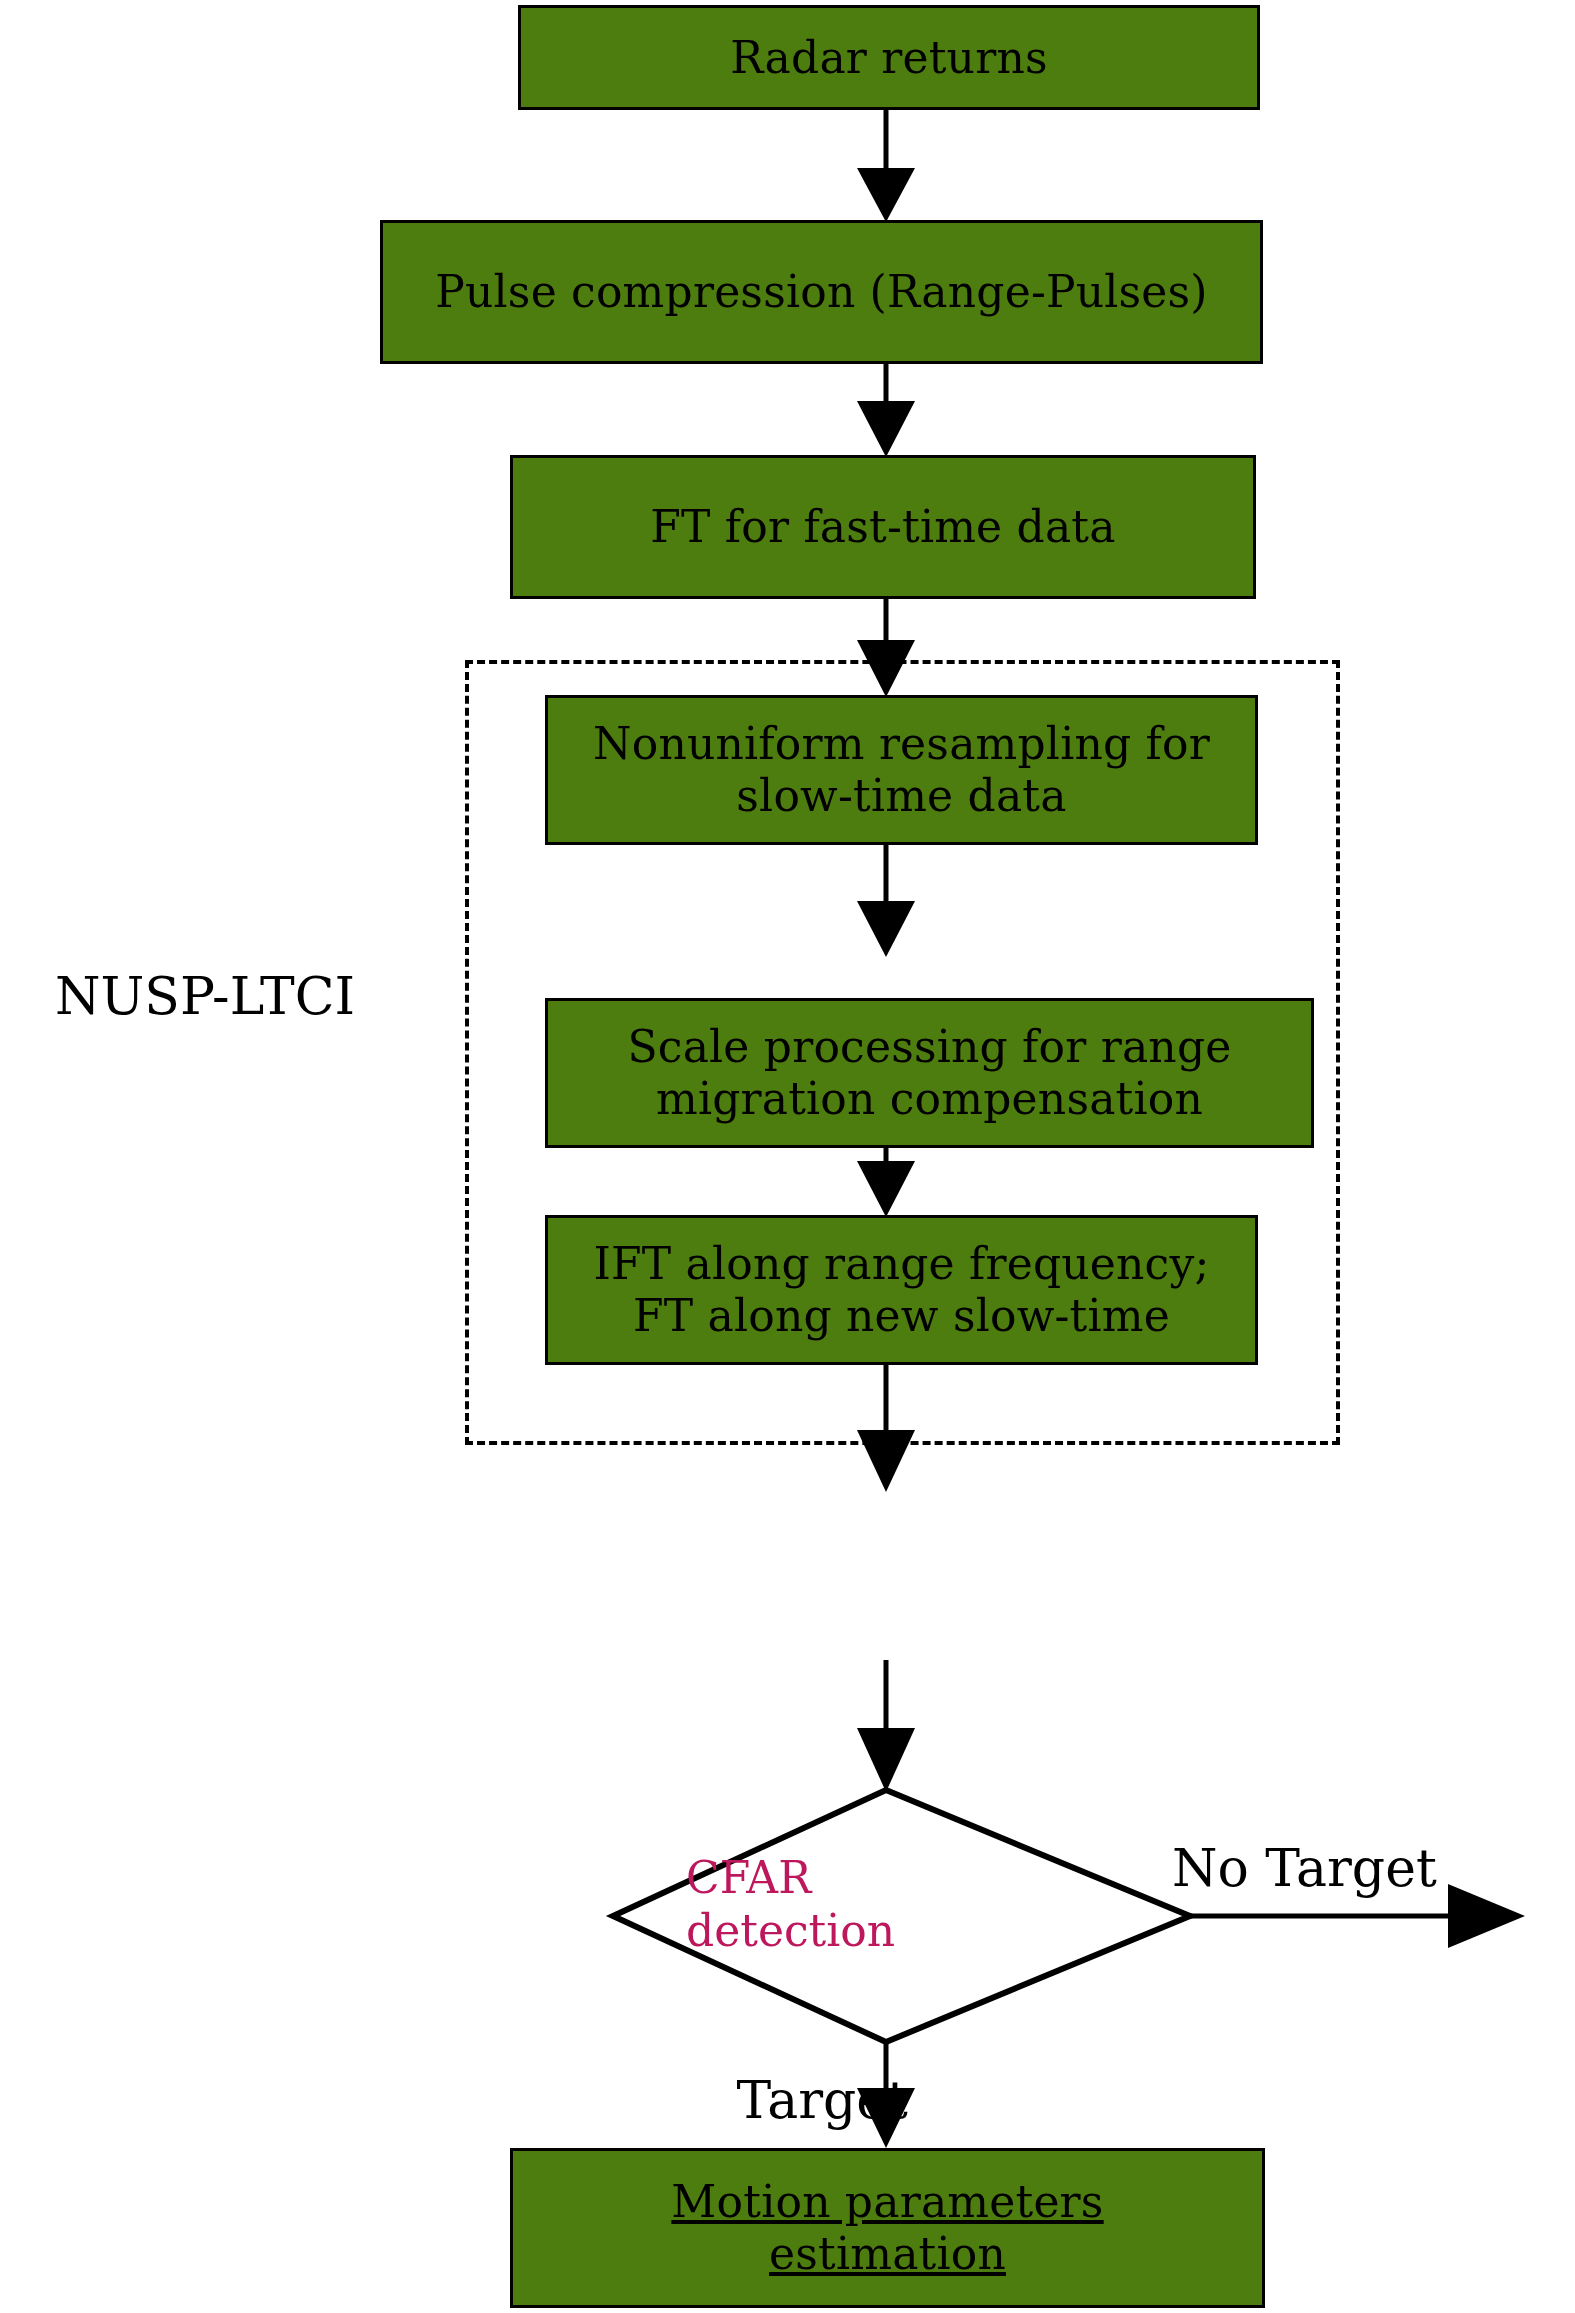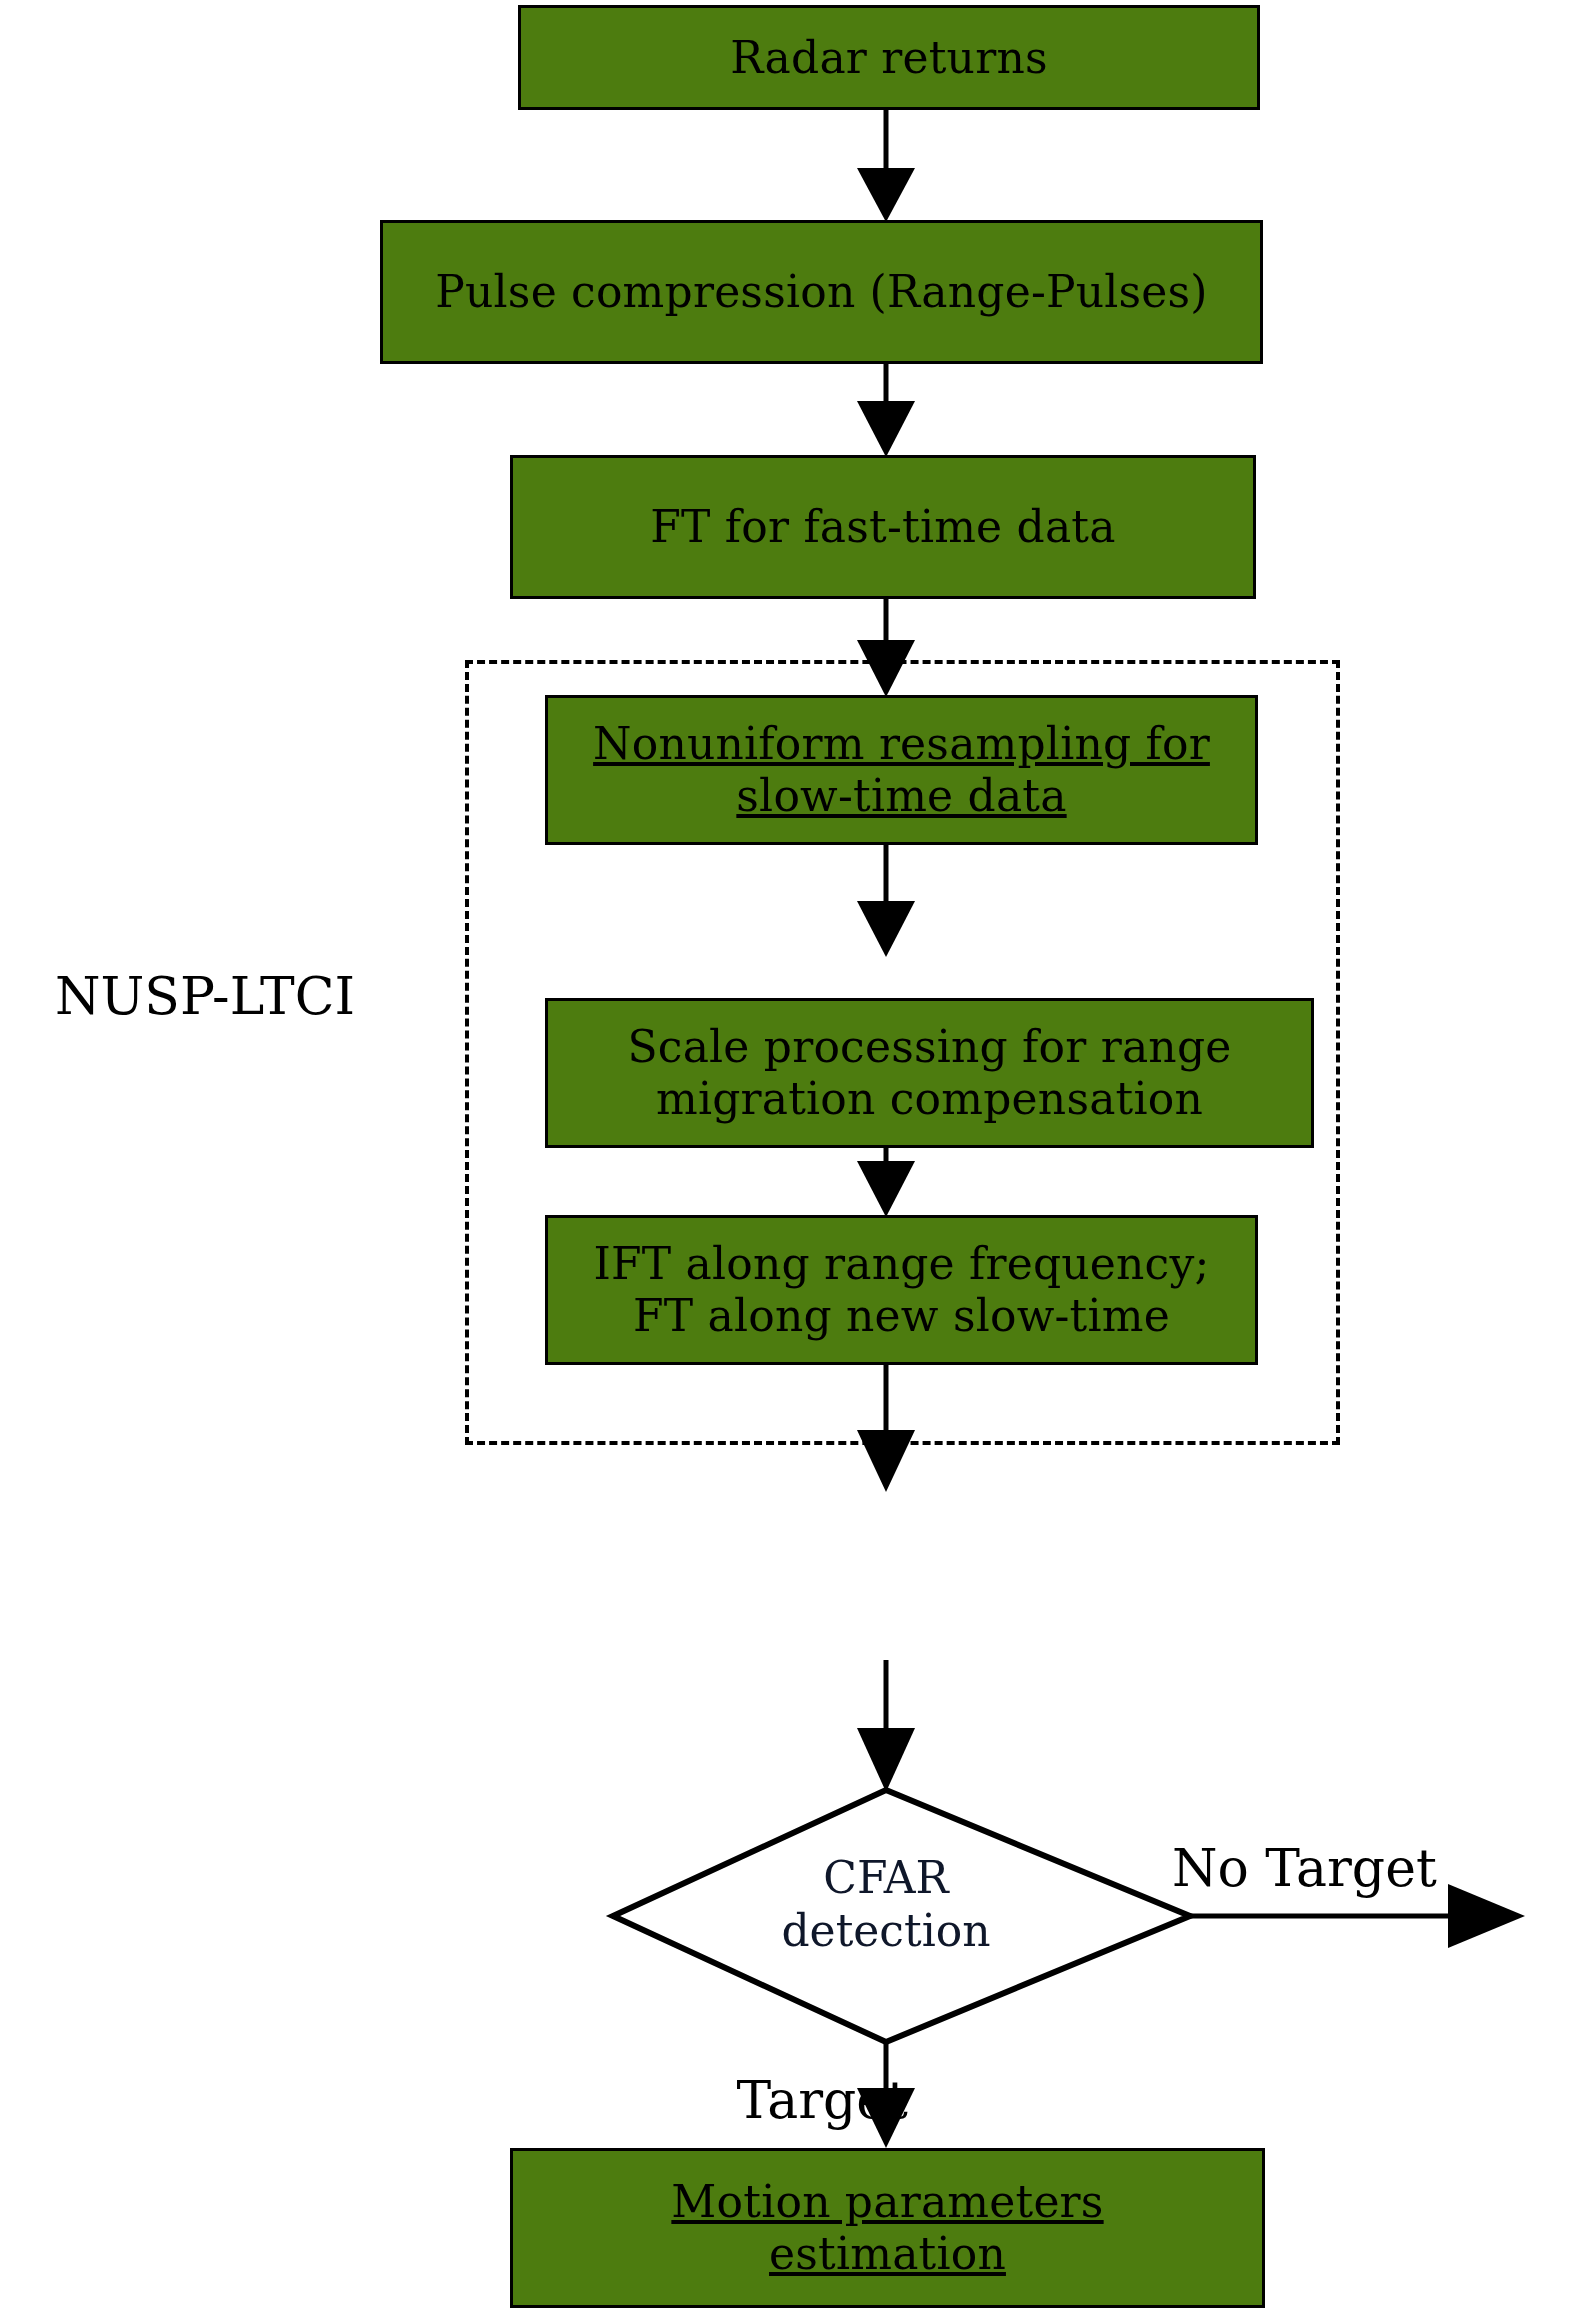--- a/index.html
+++ b/index.html
@@ -58,25 +58,24 @@
     white-space: pre;
   }
   .dashed-group {
     position: absolute;
     box-sizing: border-box;
     border: 4px dashed #000000;
     background: transparent;
   }
   .decision-text {
     position: absolute;
-    text-align: center;
     font-family: "DejaVu Serif", "Liberation Serif", serif;
     font-size: 44px;
     line-height: 1.2;
-    color: #0f172a;
+    color: #be185d;
     white-space: pre-line;
   }
 </style>
 </head>
 <body>
 
 <div id="flow-root">
 
   <svg class="flow-canvas" viewBox="0 0 1575 2313">
     <defs>
@@ -144,21 +143,21 @@
   </div>
 
   <div class="node-box" style="left:380px; top:220px; width:883px; height:144px;">
     <span class="node-text">Pulse compression (Range-Pulses)</span>
   </div>
 
   <div class="node-box" style="left:510px; top:455px; width:746px; height:144px;">
     <span class="node-text">FT for fast-time data</span>
   </div>
 
-  <div class="node-box" style="left:545px; top:695px; width:713px; height:150px;text-decoration:underline;">
+  <div class="node-box" style="left:545px; top:695px; width:713px; height:150px;">
     <span class="node-text">Nonuniform resampling for
 slow-time data</span>
   </div>
 
   <div class="node-box" style="left:545px; top:998px; width:769px; height:150px;">
     <span class="node-text">Scale processing for range
 migration compensation</span>
   </div>
 
   <div class="node-box" style="left:545px; top:1215px; width:713px; height:150px;">

